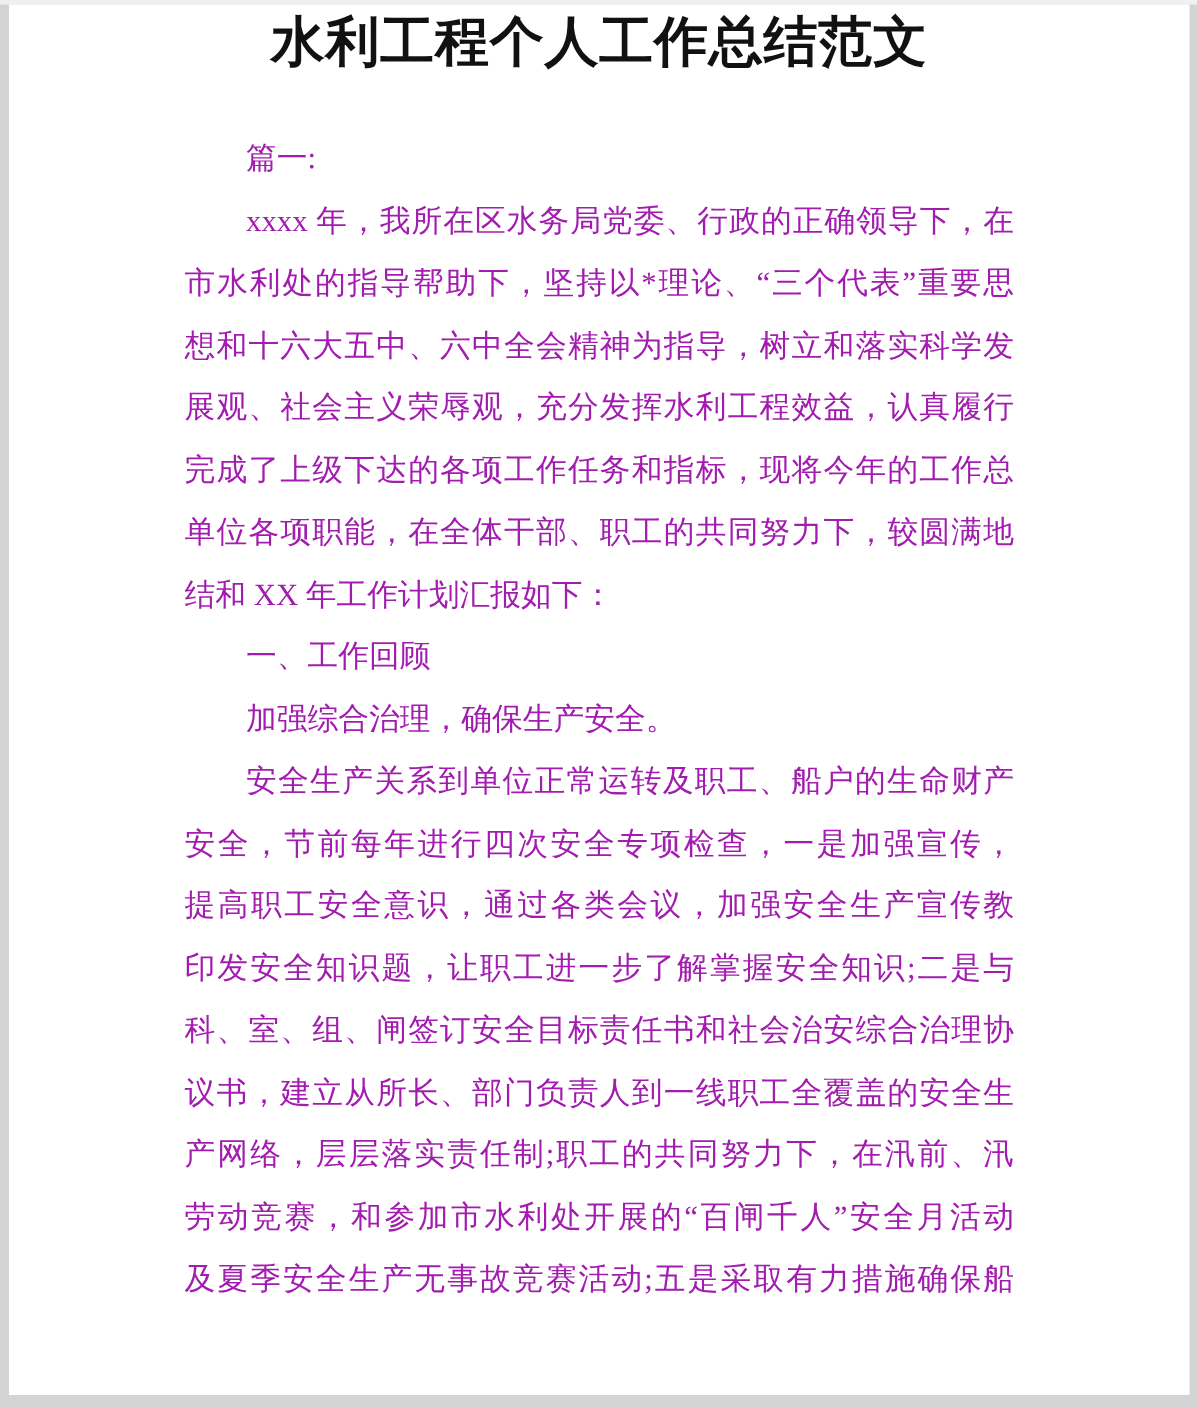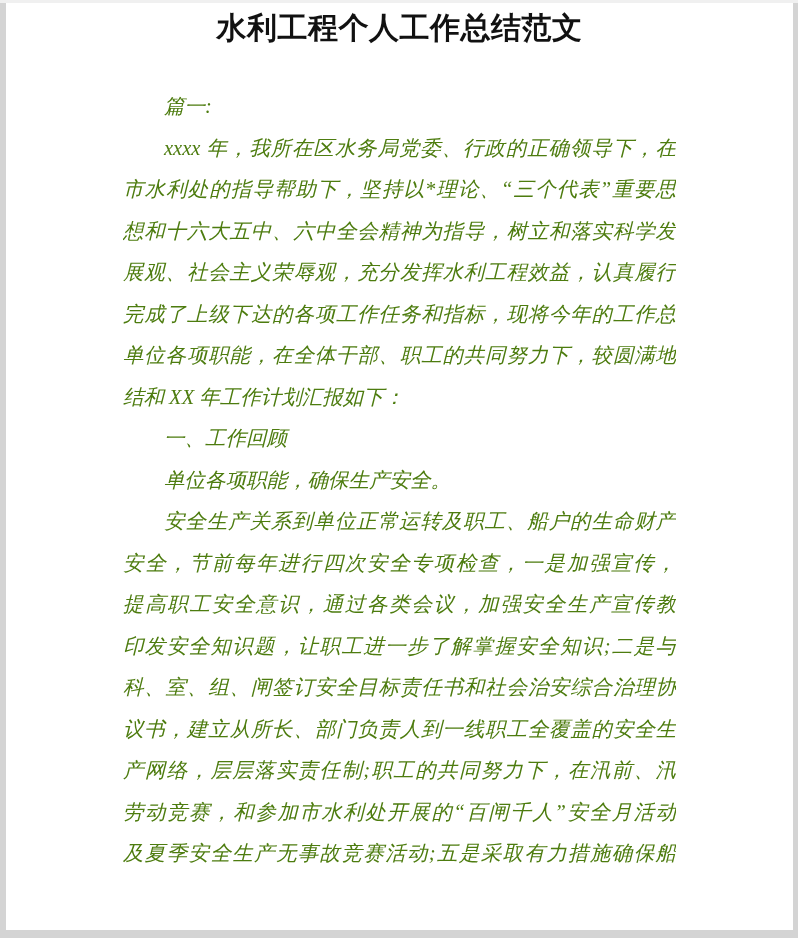--- a/index.html
+++ b/index.html
@@ -16,33 +16,32 @@
   .paper {
     position: absolute;
     left: 6px; top: 3px; right: 5px; bottom: 8px;
     background: #ffffff;
   }
   .doc-title {
     margin-top: 6px;
     text-align: center;
     font-family: "Liberation Sans", "DejaVu Sans", sans-serif;
     font-weight: 700;
-    font-size: 30px;
+    font-size: 36px;
     line-height: 38px;
     letter-spacing: 0.5px;
     color: #111111;
   }
   .doc-body {
     margin-top: 39px;
     margin-left: 117px;
     width: 553px;
     font-size: 20.5px;
     line-height: 41.5px;
-    color: #4d7c0f;
-    font-style: italic;
+    color: #a21caf;
   }
   .paragraph { display: block; }
   .line {
     height: 41.5px;
     overflow: hidden;
     text-align: left;
     white-space: normal;
   }
   .line.jl {
     text-align: justify;
@@ -68,21 +67,21 @@
         <div class="line jl">想和十六大五中、六中全会精神为指导，树立和落实科学发</div>
         <div class="line jl">展观、社会主义荣辱观，充分发挥水利工程效益，认真履行</div>
         <div class="line jl">完成了上级下达的各项工作任务和指标，现将今年的工作总</div>
         <div class="line jl">单位各项职能，在全体干部、职工的共同努力下，较圆满地</div>
         <div class="line">结和 XX 年工作计划汇报如下：</div>
       </div>
       <div class="paragraph">
         <div class="line indent">一、工作回顾</div>
       </div>
       <div class="paragraph">
-        <div class="line indent">单位各项职能，确保生产安全。</div>
+        <div class="line indent">加强综合治理，确保生产安全。</div>
       </div>
       <div class="paragraph">
         <div class="line indent jl">安全生产关系到单位正常运转及职工、船户的生命财产</div>
         <div class="line jl">安全，节前每年进行四次安全专项检查，一是加强宣传，</div>
         <div class="line jl">提高职工安全意识，通过各类会议，加强安全生产宣传教育，</div>
         <div class="line jl">印发安全知识题，让职工进一步了解掌握安全知识;二是与</div>
         <div class="line jl">科、室、组、闸签订安全目标责任书和社会治安综合治理协</div>
         <div class="line jl">议书，建立从所长、部门负责人到一线职工全覆盖的安全生</div>
         <div class="line jl">产网络，层层落实责任制;职工的共同努力下，在汛前、汛</div>
         <div class="line jl">劳动竞赛，和参加市水利处开展的“百闸千人”安全月活动</div>

